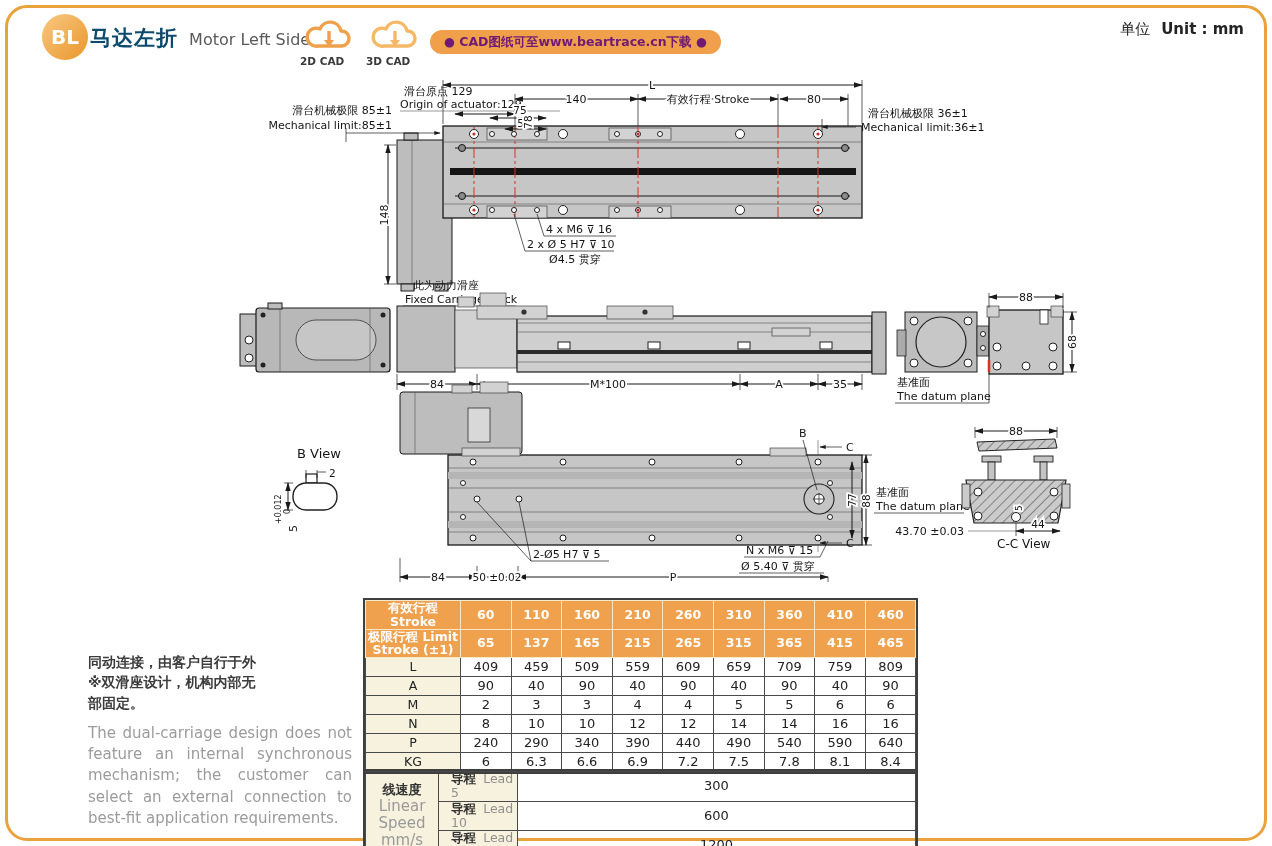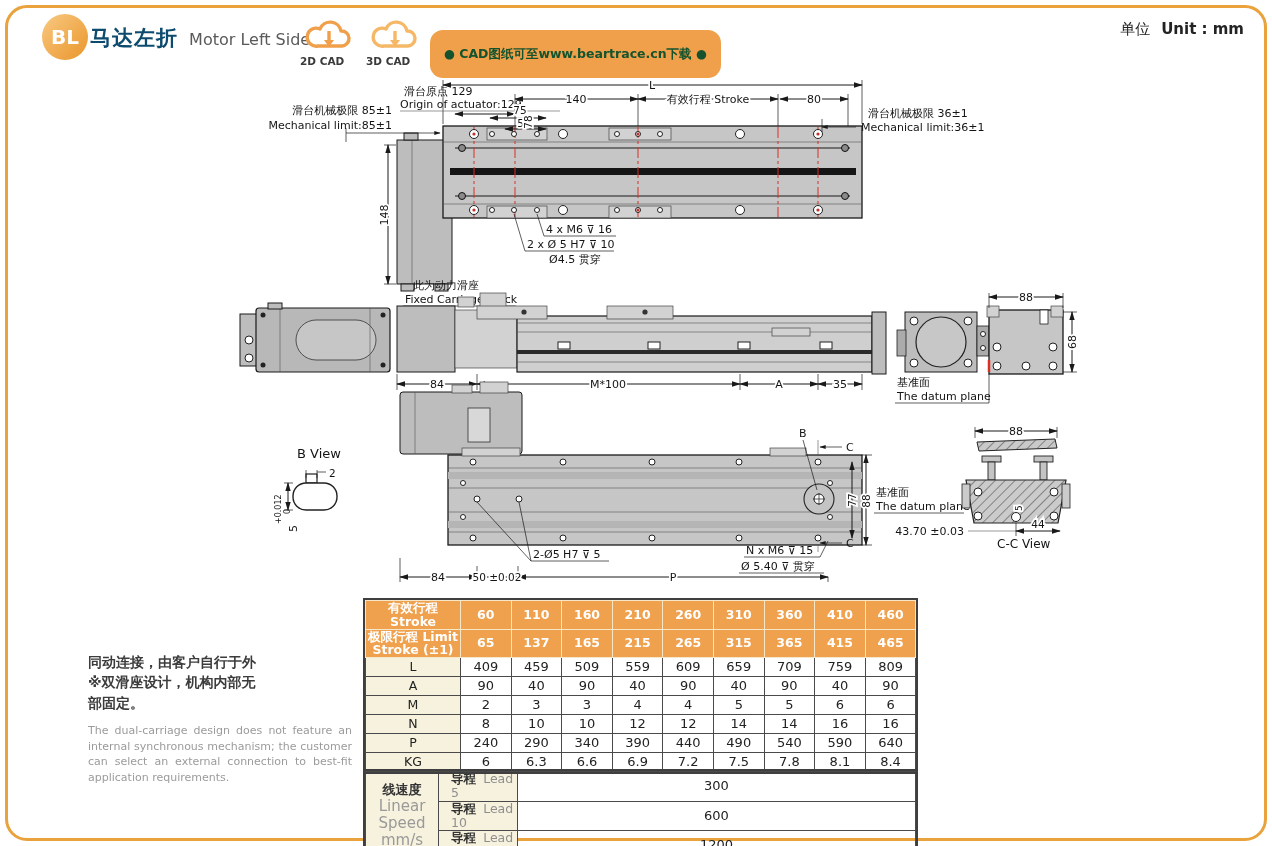--- a/index.html
+++ b/index.html
@@ -9,43 +9,43 @@
   #badge{position:absolute;left:42px;top:14px;width:46px;height:46px;border-radius:50%;
          background:linear-gradient(135deg,#F7C479 10%,#EC9D38 85%);color:#fff;font-size:20px;font-weight:bold;
          text-align:center;line-height:46px;}
   #title{position:absolute;left:90px;top:24px;white-space:nowrap;}
   #title .cn{font-size:21px;font-weight:bold;color:#0c4a6e;letter-spacing:1px;}
   #title .en{font-size:16px;color:#5a5a5a;margin-left:6px;}
   .cad{position:absolute;top:16px;width:58px;text-align:left;}
   .cad svg{display:block;margin:0 auto;}
   .cad .lbl{font-size:10.5px;font-weight:bold;color:#3a3a3a;margin-top:1px;}
   #cad2d{left:300px;} #cad3d{left:366px;}
-  #banner{position:absolute;left:430px;top:30px;height:24px;line-height:24px;padding:12px 14px;border-radius:13px;
-          background:#F0A04B;color:#14532d;font-size:12.5px;font-weight:bold;white-space:nowrap;}
+  #banner{position:absolute;left:430px;top:30px;height:24px;line-height:24px;padding:0 14px;border-radius:13px;
+          background:#F0A04B;color:#701a75;font-size:12.5px;font-weight:bold;white-space:nowrap;}
   #unit{position:absolute;right:28px;top:20px;font-size:15px;color:#232323;white-space:nowrap;}
   #unit .u2{font-weight:bold;margin-left:6px;}
   
   #draw{position:absolute;left:0;top:0;width:1272px;height:846px;}
   .ln{stroke:#1a1a1a;stroke-width:1;fill:none;}
   .thin{stroke:#555;stroke-width:.6;fill:none;}
   .ext{stroke:#1a1a1a;stroke-width:.7;fill:none;}
   .dim{stroke:#1a1a1a;stroke-width:1;fill:none;marker-start:url(#arr);marker-end:url(#arr);}
   .red{stroke:#D93025;stroke-width:1;fill:none;stroke-dasharray:11 3 3 3;}
   text{font-family:"DejaVu Sans","Liberation Sans",sans-serif;fill:#141414;}
   .t11{font-size:11px;} .t10{font-size:10.5px;} .t13{font-size:13px;} .t9{font-size:9px;} .t8{font-size:8px;}
   .halo{paint-order:stroke;stroke:#ffffff;stroke-width:3.5px;}
   .mid{text-anchor:middle;} .end{text-anchor:end;}
   .fillA{fill:#c6c6c6;stroke:#1a1a1a;stroke-width:1.3;}
   .fillB{fill:#d2d2d2;stroke:#444;stroke-width:.7;}
   .fillC{fill:#bdbdbd;stroke:#1a1a1a;stroke-width:1;}
   .hole{fill:#fff;stroke:#222;stroke-width:1;}
   
   #note{position:absolute;left:88px;top:652px;width:264px;}
   #note .cn{font-size:14px;font-weight:600;color:#3c3c3c;line-height:1.45;}
-  #note .en{margin-top:10px;font-size:11px;color:#9b9b9b;line-height:1.42;text-align:justify;}
+  #note .en{margin-top:10px;font-size:15px;color:#9b9b9b;line-height:1.42;text-align:justify;}
   
   #tblwrap{position:absolute;left:365px;top:600px;width:551px;}
   table{border-collapse:collapse;table-layout:fixed;width:551px;}
   td{border:1px solid #4a4a4a;text-align:center;font-size:13px;color:#222;height:18px;padding:0;line-height:1.1;}
   tr.hd td{background:#EFA14E;color:#fff;font-weight:bold;border:1px solid #f6e7c8;font-size:12.5px;}
   td.lab{background:#F7F2DE;font-size:12.5px;}
   #spdtbl td{height:17px;}
   td.spd{background:#F7F2DE;vertical-align:middle;padding:1px 0;}
   td.spd .c1{font-size:13px;font-weight:bold;color:#333;line-height:1.15;}
   td.spd .c2{font-size:15px;color:#999;line-height:1.12;}

